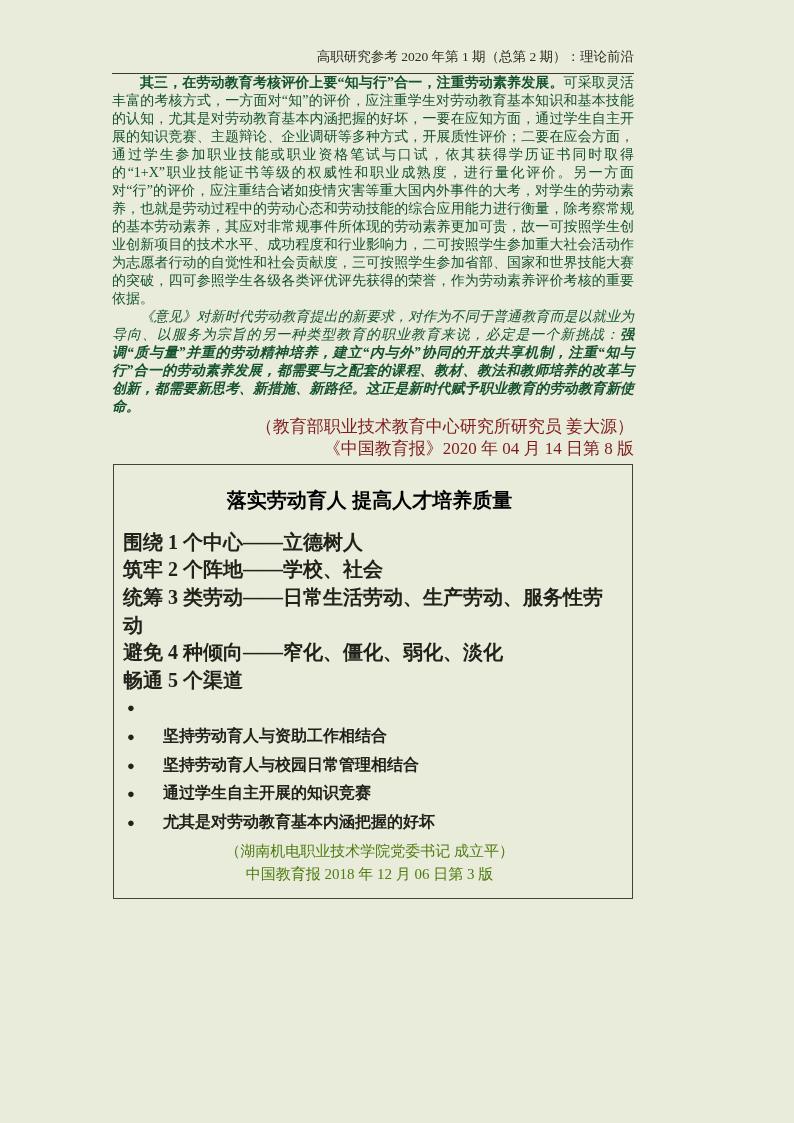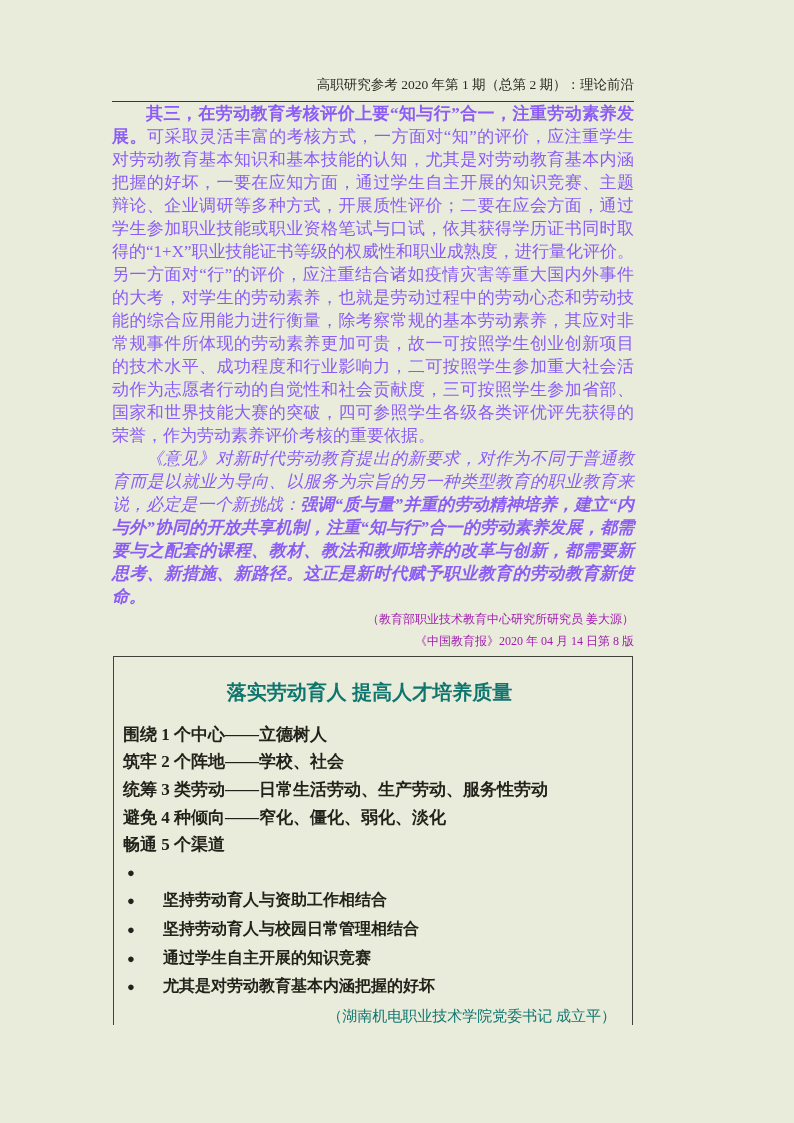--- a/index.html
+++ b/index.html
@@ -5,95 +5,94 @@
   html, body { margin: 0; padding: 0; }
   body { background: #e9ebdb; }
   .page {
     position: relative;
     width: 794px;
     height: 997px;
     background: #e9ebdb;
     font-family: "Liberation Serif", "DejaVu Serif", serif;
     color: #24241c;
     overflow: hidden;
-    margin-top: 28px;
   }
   .content {
     position: absolute;
     left: 112px;
     top: 48px;
     width: 522px;
   }
   .header {
     text-align: right;
     font-size: 13.5px;
     line-height: 18px;
     color: #2c2c22;
     padding-bottom: 7px;
     border-bottom: 1.6px solid #3a3a30;
   }
   p.para {
     margin: 0;
-    font-size: 17px;
-    line-height: 23px;
+    font-size: 14px;
+    line-height: 18px;
     text-align: justify;
     text-indent: 2em;
-    color: #8b5cf6;
+    color: #14532d;
   }
   .para1 { margin-top: 17px; }
   .para2 { margin-top: 22px; font-style: italic; }
   .bold { font-weight: bold; }
   .attr {
     text-align: right;
-    font-size: 12px;
+    font-size: 17px;
     line-height: 22.4px;
-    color: #a21caf;
+    color: #7f1d1d;
   }
   .box {
     margin-top: 3px;
     margin-left: 1px;
     width: 520px;
     box-sizing: border-box;
     border: 1.6px solid #42423a;
     padding: 22px 16px 12px 9px;
   }
   .box-title {
     margin: 0 0 16px 0;
     text-align: center;
     font-family: "Liberation Sans", "DejaVu Sans", sans-serif;
     font-weight: bold;
     font-size: 20px;
     line-height: 26px;
-    color: #0f766e;
+    color: #000000;
   }
   .box-item {
     font-weight: bold;
-    font-size: 17px;
+    font-size: 20px;
     line-height: 27.6px;
     color: #22221a;
   }
   .box-bullet {
     display: flex;
     align-items: baseline;
     font-weight: bold;
     font-size: 16px;
     line-height: 27.6px;
     color: #22221a;
   }
   .bullet-dot {
     flex: 0 0 36px;
     padding-left: 4px;
     font-size: 13px;
   }
   .box-attr {
-    text-align: right;
+    text-align: center;
     font-size: 15px;
     line-height: 23px;
     margin-top: 4px;
-    color: #0f766e;
+    color: #4d7c0f;
   }
   .page-number {
     position: absolute;
     left: 117px;
     top: 1031px;
     font-family: "Liberation Sans", "DejaVu Sans", sans-serif;
     font-size: 16px;
     color: #2c2c24;
   }
 </style>

